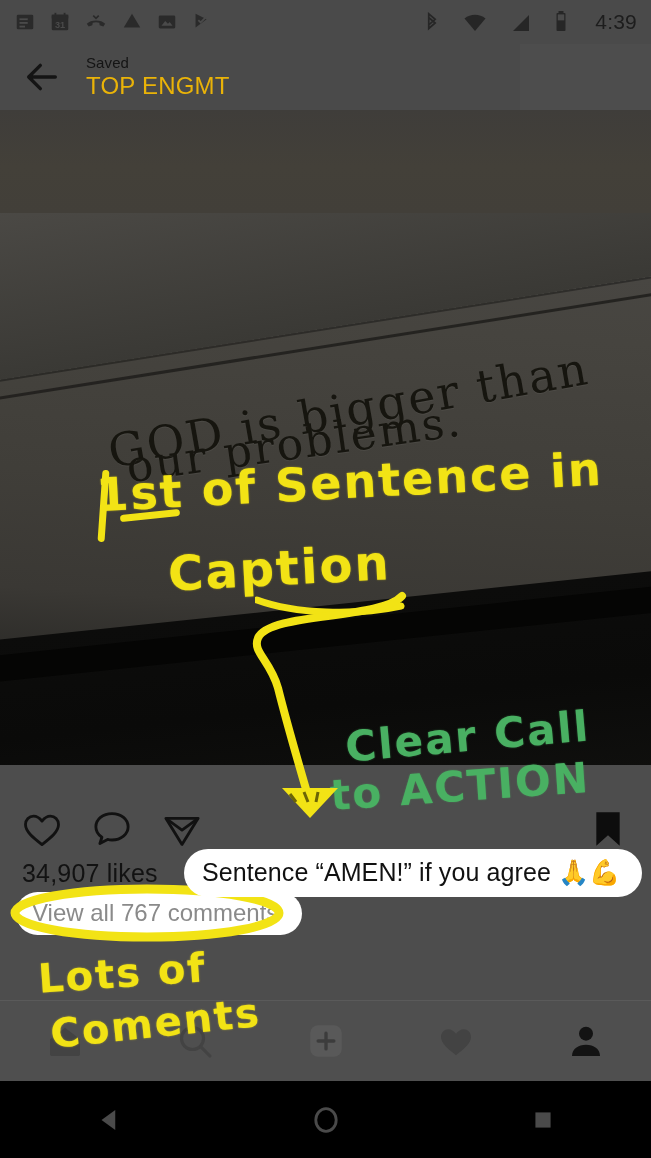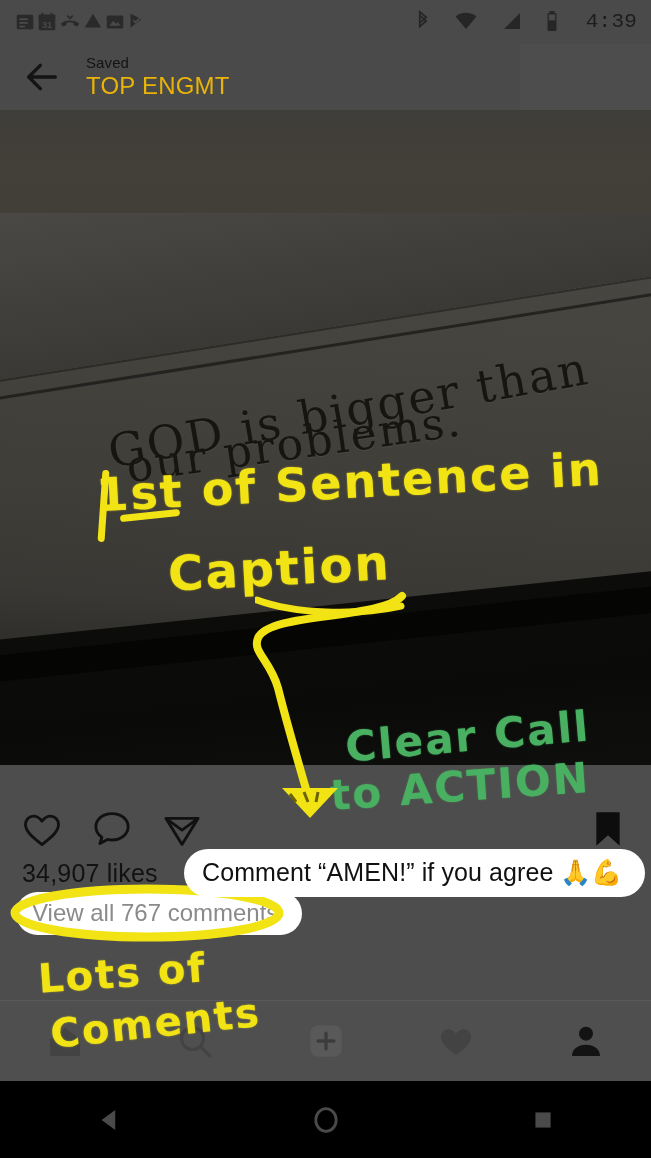--- a/index.html
+++ b/index.html
@@ -17,22 +17,22 @@
   }
 
   
   #statusbar {
     position: absolute; top: 0; left: 0;
     width: 651px; height: 44px;
     background: #4a4a4a;
     display: flex; align-items: center;
     padding: 0 14px;
   }
-  #status-left { display: flex; align-items: flex-end; }
-  #status-right { margin-left: auto; display: flex; align-items: flex-start; gap: 23px; font-family: Liberation Mono, monospace; }
+  #status-left { display: flex; align-items: flex-end; gap: 13px; }
+  #status-right { margin-left: auto; display: flex; align-items: flex-end; gap: 23px; }
   .sicon { display: block; }
   #clock {
     color: #1d1d1d; font-size: 21px; letter-spacing: .2px;
     margin-left: 5px;
   }
 
   
   #appbar {
     position: absolute; top: 44px; left: 0;
     width: 520px; height: 66px;
@@ -337,21 +337,21 @@
         <path d="M3 2h14v20l-7-6.2L3 22z" fill="#0d0d0d"></path>
       </svg>
 
     <div id="likes">34,907 likes</div>
     <div id="captionrow">
       <span id="username">biblelockscreens</span>
     </div>
 
   </div>
 
-  <div id="caption-pill">Comment “AMEN!” if you agree 🙏💪</div>
+  <div id="caption-pill">Sentence “AMEN!” if you agree 🙏💪</div>
 
   <div id="viewall-pill">View all 767 comments</div>
   <svg id="viewall-circle" viewBox="0 0 278 58">
     <ellipse cx="139" cy="29" rx="132" ry="24" stroke="#f2e315" stroke-width="9" fill="none"></ellipse>
   </svg>
 
   <div class="marker y" id="ann-lots1">Lots of</div>
   <div class="marker y" id="ann-lots2">Coments</div>
 
   <div id="divider"></div>

